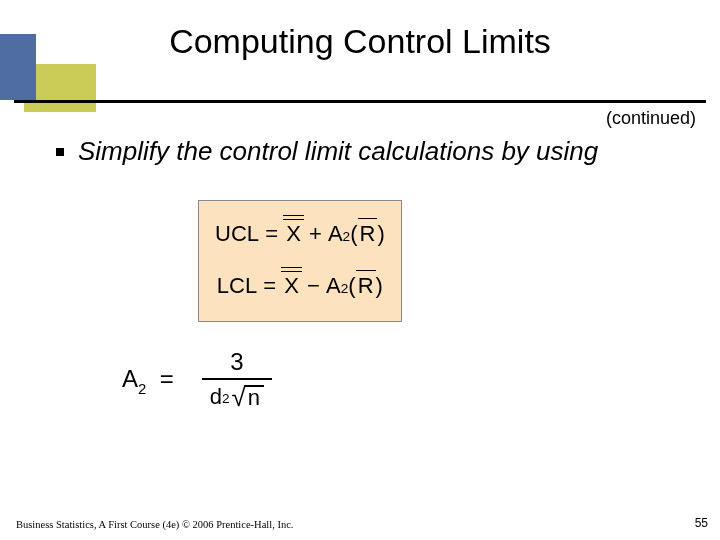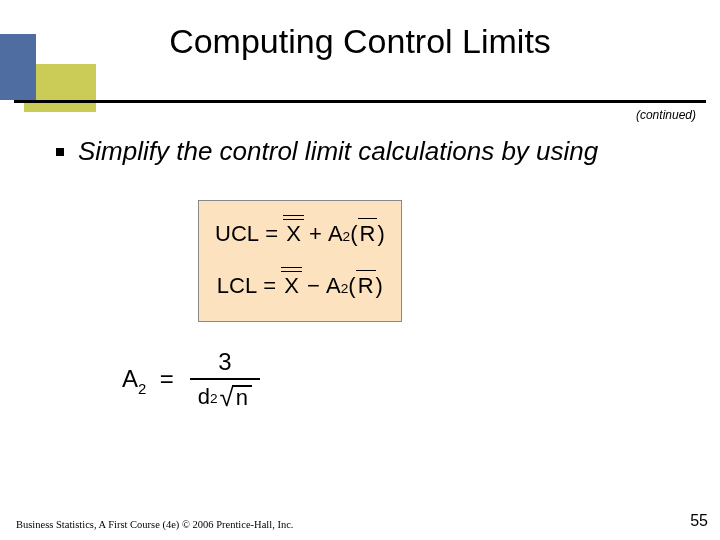--- a/index.html
+++ b/index.html
@@ -6,21 +6,21 @@
   html, body { width: 720px; height: 540px; font-family: Arial, Helvetica, sans-serif; background: #fff; color: #000; }
   .slide { position: relative; width: 720px; height: 540px; }
 
   
   .block-yellow { position: absolute; left: 24px; top: 64px; width: 72px; height: 48px; background: #CBCB58; }
   .block-blue   { position: absolute; left: 0;    top: 34px; width: 36px; height: 66px; background: #4F6DA0; }
   .rule-line    { position: absolute; left: 14px; top: 100px; width: 692px; height: 3px; background: #000; }
 
   .title { position: absolute; left: 0; width: 720px; top: 22px; text-align: center; font-size: 34px; }
 
-  .continued { position: absolute; right: 24px; top: 108px; font-style: italic; font-size: 12px; }
+  .continued { position: absolute; right: 24px; top: 108px; font-size: 18px; }
 
   .bullet-row { position: absolute; left: 56px; top: 136px; display: flex; align-items: flex-start; font-style: italic; }
   .bullet-square { display: inline-block; width: 8px; height: 8px; background: #000; margin-top: 12px; margin-right: 14px; }
   .bullet-text { font-size: 26px; }
 
   .formula-box {
     position: absolute; left: 198px; top: 200px;
     background: #FCE2BF; border: 1px solid #888;
     padding: 12px 16px 14px 16px;
     font-family: Arial, Helvetica, sans-serif;
@@ -34,30 +34,30 @@
   .xdbar::before { top: -6px; }
   .xdbar::after  { top: -2px; }
 
   .rbar { position: relative; display: inline-block; padding: 0 2px; }
   .rbar::before { content: ""; position: absolute; left: 0; right: 0; top: -3px; height: 1.4px; background: #000; }
 
   .sub { font-size: 0.62em; vertical-align: sub; position: relative; top: 2px; }
 
   .where-row { position: absolute; left: 122px; top: 350px; display: flex; align-items: center; font-size: 24px; }
   .where-lbl { margin-right: 28px; }
-  .a2 { margin-right: 6px; text-align: right; }
+  .a2 { margin-right: 18px; text-align: right; }
 
   .frac { display: inline-flex; flex-direction: column; align-items: center; margin-left: 10px; line-height: 1; }
   .frac .num { padding: 0 10px 4px 10px; font-size: 24px; }
   .frac .den { border-top: 2px solid #000; padding: 4px 8px 0 8px; display: flex; align-items: center; font-size: 22px; }
   .sqrt-sym { font-size: 26px; margin-left: 2px; margin-right: -2px; }
   .sqrt-arg { border-top: 2px solid #000; padding: 0 4px; }
 
   .footer { position: absolute; left: 16px; bottom: 10px; font-size: 10.5px; font-family: Liberation Serif, serif; }
-  .pagenum { position: absolute; right: 12px; bottom: 10px; font-size: 16px; }
+  .pagenum { position: absolute; right: 12px; bottom: 10px; font-size: 12px; }
 </style>
 </head>
 <body>
 <div class="slide">
 
   <div class="block-yellow"></div>
   <div class="block-blue"></div>
 
   <div class="title">Computing Control Limits</div>
 

